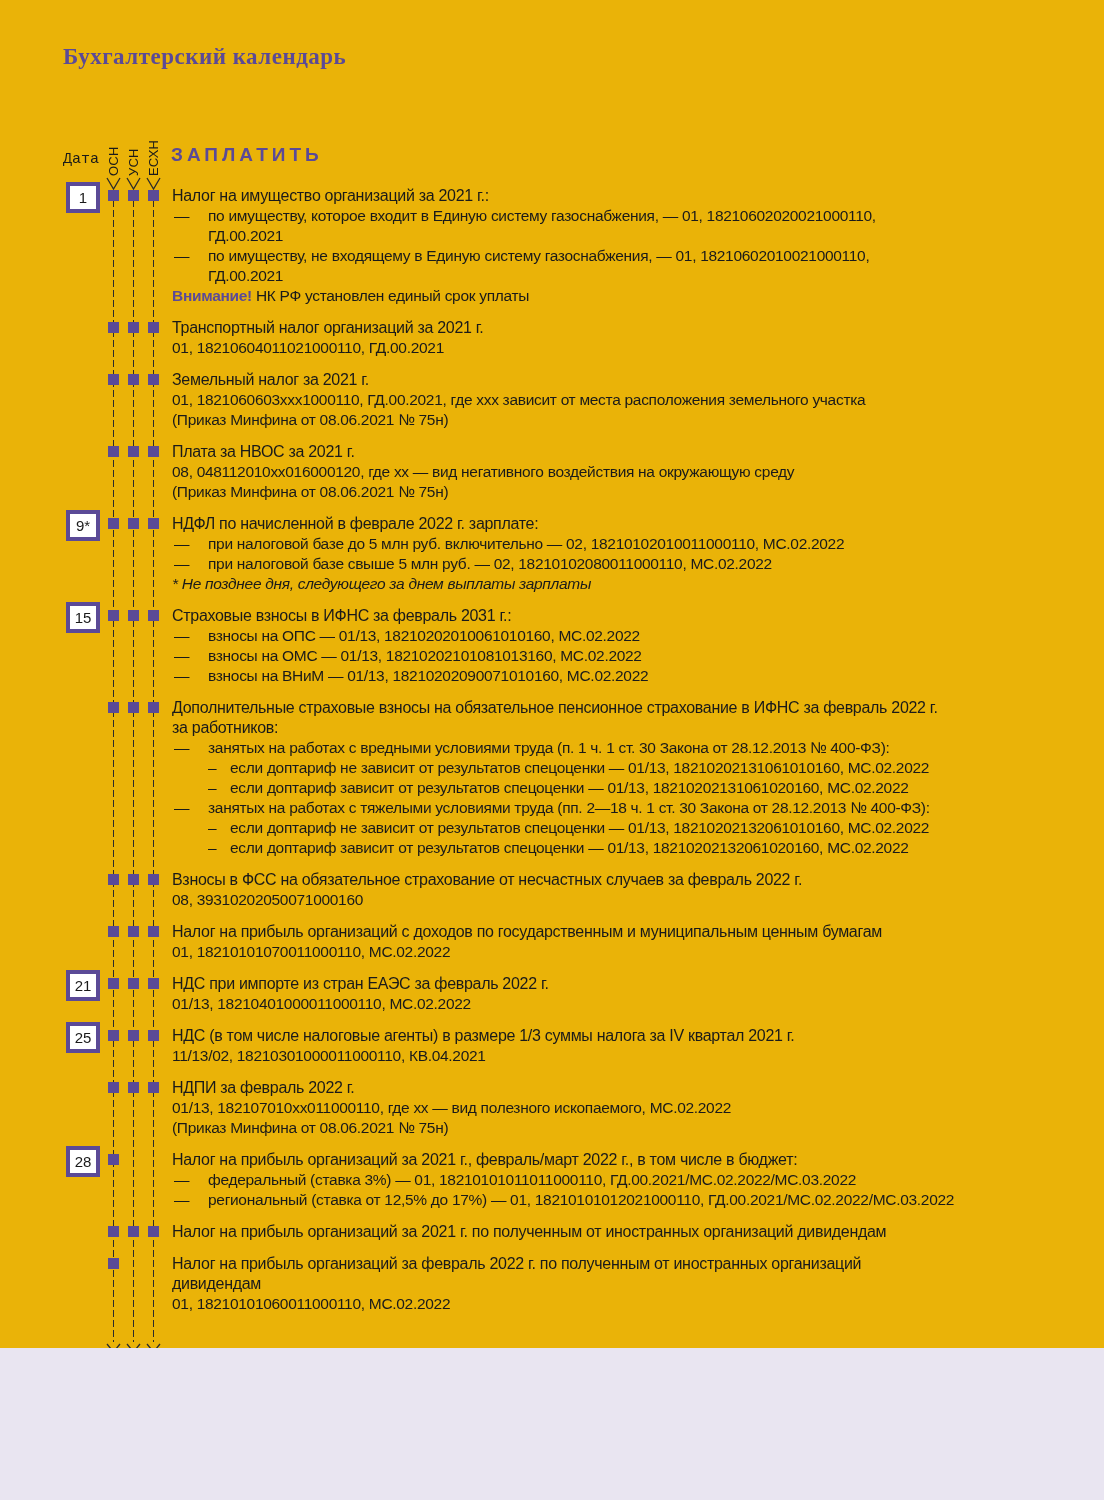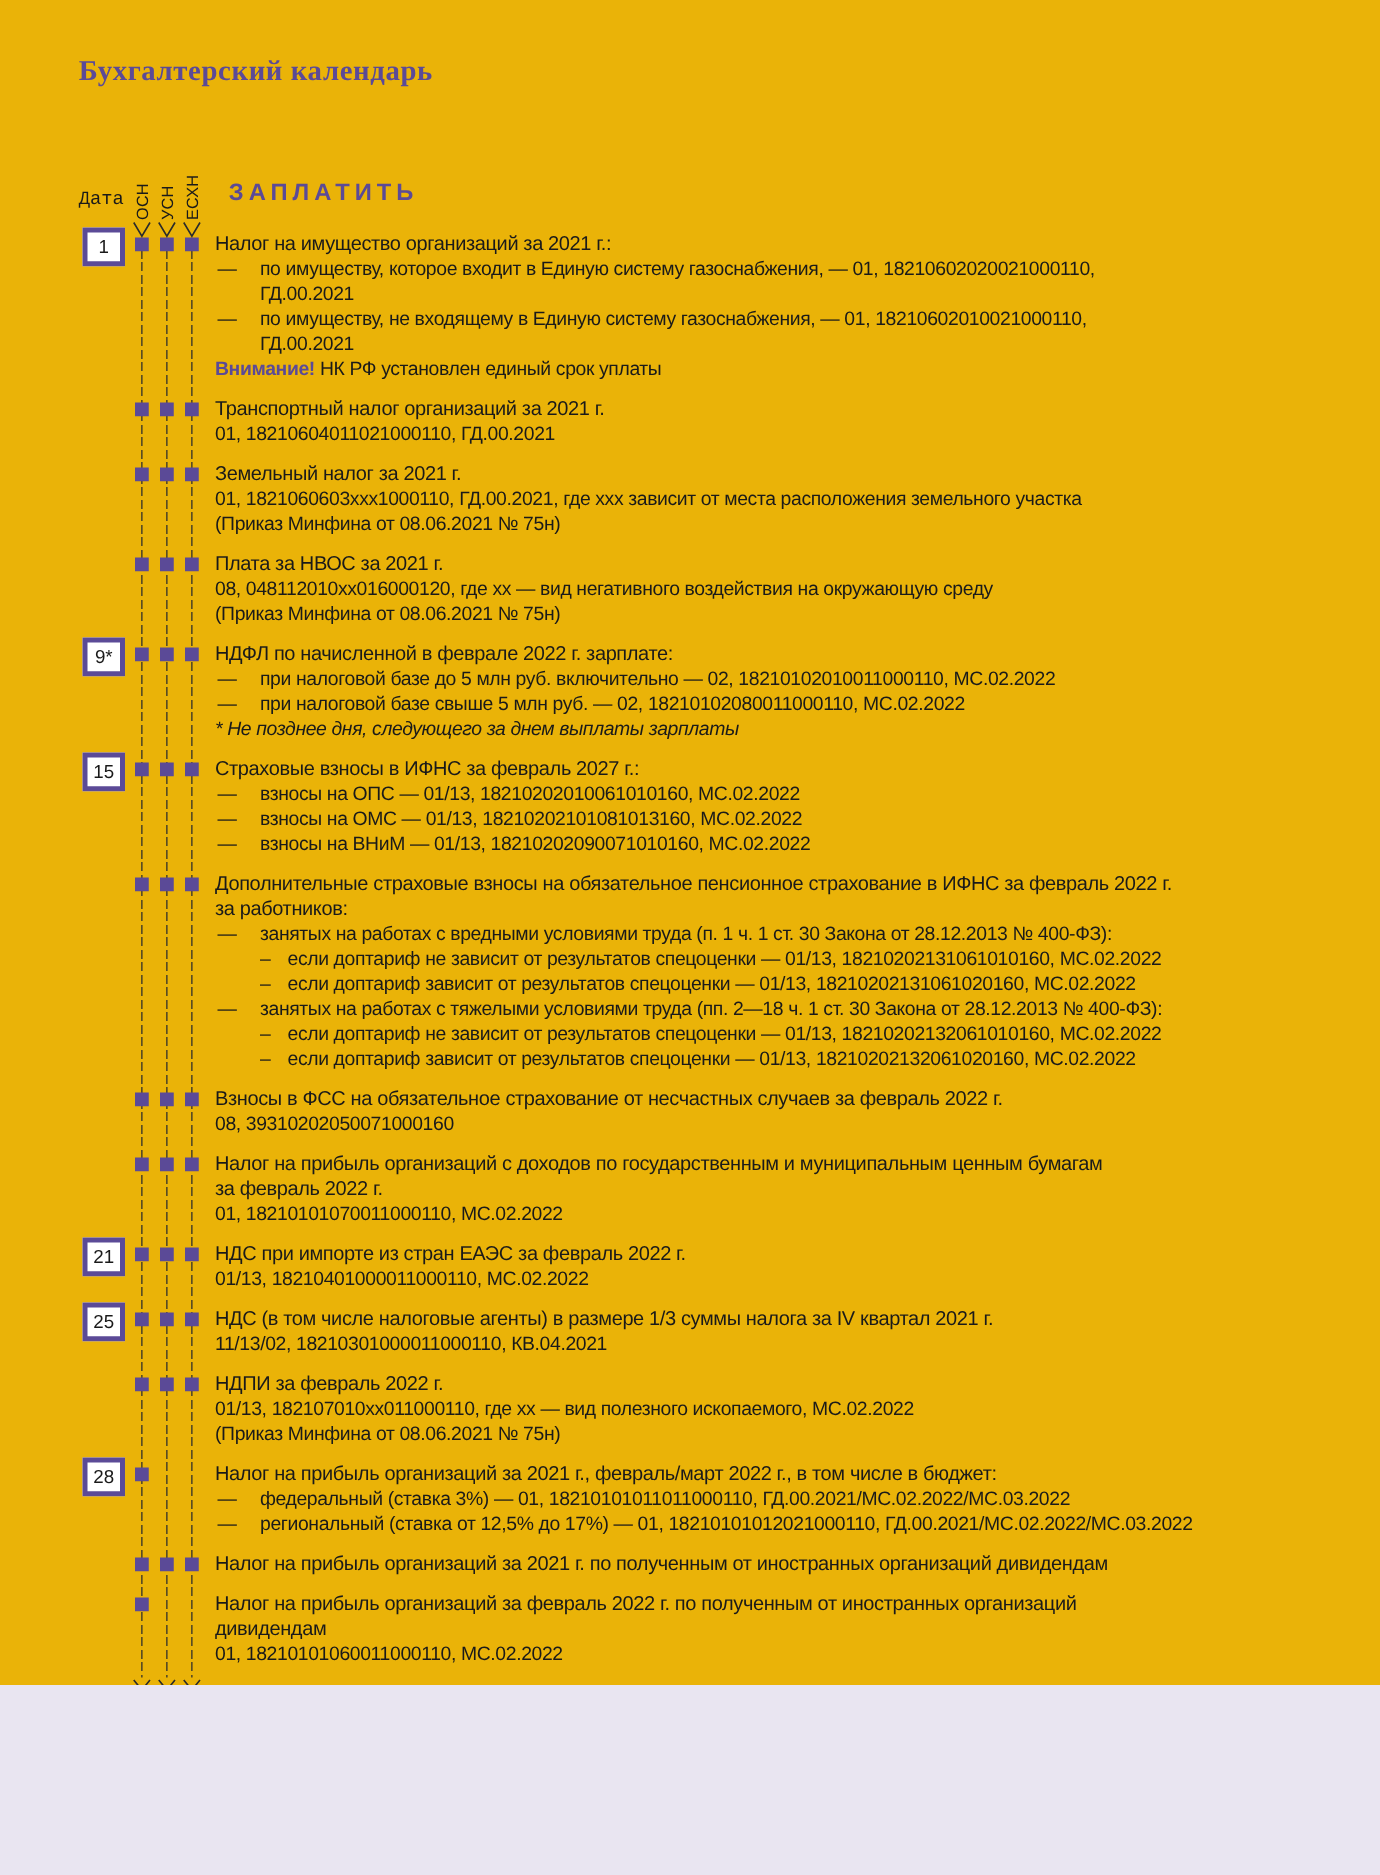--- a/index.html
+++ b/index.html
@@ -12,21 +12,21 @@
     position:absolute; left:63px; top:44px; margin:0;
     font-family:"Liberation Serif", serif;
     font-size:23px; font-weight:bold; color:#5b4a97; letter-spacing:.5px;
   }
   .date-label { position:absolute; left:63px; top:151px; font-size:15px;font-family:Liberation Mono, monospace; }
   .col-label {
     position:absolute; top:176px; font-size:13px; letter-spacing:.2px;
     transform:rotate(-90deg); transform-origin:0 0; white-space:nowrap;
   }
   .section-heading {
-    position:absolute; left:183px; top:144px; margin:0;
+    position:absolute; left:171px; top:144px; margin:0;
     font-size:19px; font-weight:bold; color:#5b4a97; letter-spacing:4px;
   }
   
   .tl-line {
     position:absolute; top:190px; width:1px; height:1152px;
     background:repeating-linear-gradient(to bottom,#2b2b2b 0 7px,transparent 7px 10px);
   }
   .tl-cap { position:absolute; }
   
   .entries { position:absolute; left:0; top:186px; width:1104px; }
@@ -135,21 +135,21 @@
           <div class="eline dash"><span class="dashchar">—</span>при налоговой базе свыше 5 млн руб. — 02, 18210102080011000110, МС.02.2022</div>
           <div class="eline foot">* Не позднее дня, следующего за днем выплаты зарплаты</div>
         </div>
       </div>
       <div class="entry">
         <div class="datebox">15</div>
         <span class="mark" style="left: 108px;"></span>
         <span class="mark" style="left: 128px;"></span>
         <span class="mark" style="left: 148px;"></span>
         <div class="etext">
-          <div class="etitle">Страховые взносы в ИФНС за февраль 2027 г.:</div>
+          <div class="etitle">Страховые взносы в ИФНС за февраль 2031 г.:</div>
           <div class="eline dash"><span class="dashchar">—</span>взносы на ОПС — 01/13, 18210202010061010160, МС.02.2022</div>
           <div class="eline dash"><span class="dashchar">—</span>взносы на ОМС — 01/13, 18210202101081013160, МС.02.2022</div>
           <div class="eline dash"><span class="dashchar">—</span>взносы на ВНиМ — 01/13, 18210202090071010160, МС.02.2022</div>
         </div>
       </div>
       <div class="entry">
         <span class="mark" style="left: 108px;"></span>
         <span class="mark" style="left: 128px;"></span>
         <span class="mark" style="left: 148px;"></span>
         <div class="etext">
@@ -171,21 +171,20 @@
           <div class="etitle">Взносы в ФСС на обязательное страхование от несчастных случаев за февраль 2022 г.</div>
           <div class="eline">08, 39310202050071000160</div>
         </div>
       </div>
       <div class="entry">
         <span class="mark" style="left: 108px;"></span>
         <span class="mark" style="left: 128px;"></span>
         <span class="mark" style="left: 148px;"></span>
         <div class="etext">
           <div class="etitle">Налог на прибыль организаций с доходов по государственным и муниципальным ценным бумагам</div>
-          <div class="etitle">за февраль 2022 г.</div>
           <div class="eline">01, 18210101070011000110, МС.02.2022</div>
         </div>
       </div>
       <div class="entry">
         <div class="datebox">21</div>
         <span class="mark" style="left: 108px;"></span>
         <span class="mark" style="left: 128px;"></span>
         <span class="mark" style="left: 148px;"></span>
         <div class="etext">
           <div class="etitle">НДС при импорте из стран ЕАЭС за февраль 2022 г.</div>

